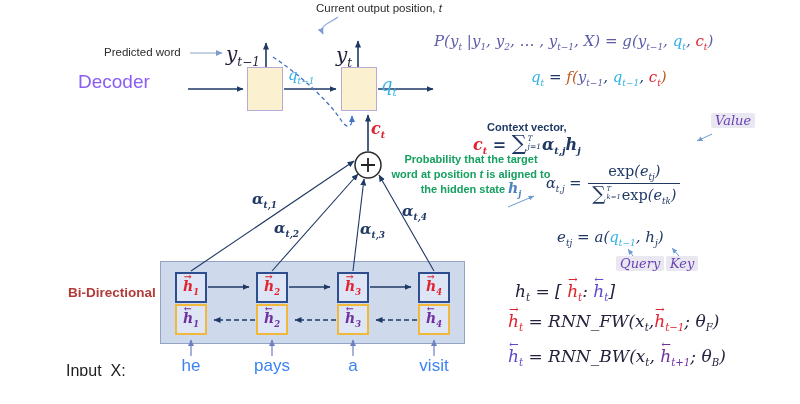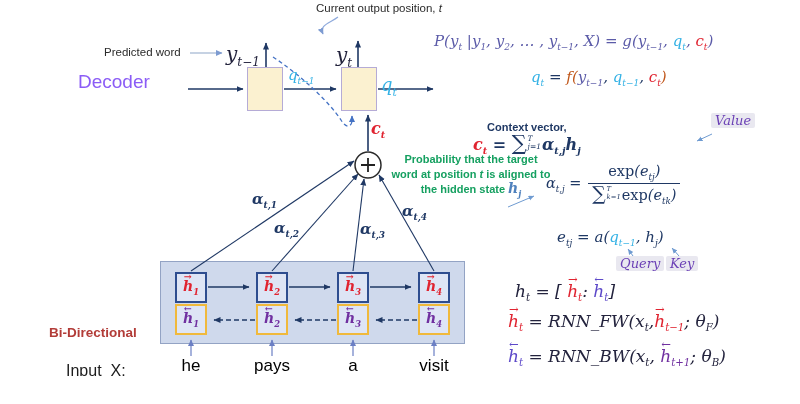--- a/index.html
+++ b/index.html
@@ -26,21 +26,21 @@
   .c-vio{color:#7030a0}.c-bvio{color:#5d49c9}.c-blue{color:#4f81bd}
   
   .annot{font-size:11.5px;color:#2b2b2b;}
   .decoder-label{font-size:19px;font-weight:500;color:#8b5cf6;}
   .dec-box{width:36px;height:44px;background:#fbf1d0;border:1.5px solid #b5abd6;box-sizing:border-box;}
   .enc-wrap{width:305px;height:83px;background:#cfd9ec;border:1px solid #93a3c4;box-sizing:border-box;}
   .enc-box{width:32px;height:31px;box-sizing:border-box;display:flex;align-items:center;justify-content:center;
            background:#dee5f5;font-size:14px;font-weight:600;}
   .enc-fwd{border:2px solid #2e4d8f;}
   .enc-bwd{border:2px solid #f0b93c;}
-  .word{font-size:17px;color:#000000;transform:translateX(-50%);}
+  .word{font-size:17px;color:#3b82f6;transform:translateX(-50%);}
   .input-label{font-size:16px;color:#1c1c1c;white-space:pre;}
   .bienc{width:114px;text-align:center;font-size:13.5px;font-weight:bold;color:#b23c38;line-height:17px;}
   .note{width:172px;text-align:center;font-size:11px;font-weight:bold;color:#15a060;line-height:14.5px;}
   .note .it{font-style:italic;}
   .chip{font-family:"DejaVu Serif",serif;font-style:italic;font-size:13px;color:#6a3fb5;
         background:#e9e8f0;padding:0 4px;border-radius:2px;}
   .ctx-label{font-size:11px;font-weight:bold;color:#1f3864;font-family:"Liberation Sans",sans-serif;}
   svg{position:absolute;left:0;top:0;pointer-events:none;}
 </style>
 </head>
@@ -150,21 +150,21 @@
   <div class="abs enc-box enc-bwd fm" style="left:256px;top:304px;">
       <span class="tk c-vio vec"><span class="varrow">←</span><span>h</span><sub>2</sub></span>
     </div>
   <div class="abs enc-box enc-bwd fm" style="left:337px;top:304px;">
       <span class="tk c-vio vec"><span class="varrow">←</span><span>h</span><sub>3</sub></span>
     </div>
   <div class="abs enc-box enc-bwd fm" style="left:418px;top:304px;">
       <span class="tk c-vio vec"><span class="varrow">←</span><span>h</span><sub>4</sub></span>
     </div>
 
-  <div class="abs bienc" style="left:36px;top:284px;margin-top:40px;">
+  <div class="abs bienc" style="left:55px;top:284px;">
     <div>Bi-Directional</div>
   </div>
   <div class="abs input-label" style="left:66px;top:362px;">Input  X:</div>
   <div class="abs word" style="left:191px;top:356px;">he</div>
   <div class="abs word" style="left:272px;top:356px;">pays</div>
   <div class="abs word" style="left:353px;top:356px;">a</div>
   <div class="abs word" style="left:434px;top:356px;">visit</div>
 
   <div class="abs fm" style="left:434px;top:32px;font-size:15px;"><span class="tk c-pur"><span>P(</span></span><span class="tk c-pur"><span>y</span><sub>t</sub></span><span class="tk c-pur"><span> |</span></span><span class="tk c-pur"><span>y</span><sub>1</sub></span><span class="tk c-pur"><span>, </span></span><span class="tk c-pur"><span>y</span><sub>2</sub></span><span class="tk c-pur"><span>, … , </span></span><span class="tk c-pur"><span>y</span><sub>t−1</sub></span><span class="tk c-pur"><span>, X) = </span></span><span class="tk c-pur"><span>g</span></span><span class="tk c-pur"><span>(</span></span><span class="tk c-pur"><span>y</span><sub>t−1</sub></span><span class="tk c-pur"><span>, </span></span><span class="tk c-cyan"><span>q</span><sub>t</sub></span><span class="tk c-pur"><span>, </span></span><span class="tk c-red"><span>c</span><sub>t</sub></span><span class="tk c-pur"><span>)</span></span></div>
   <div class="abs fm" style="left:531px;top:68px;font-size:15px;"><span class="tk c-cyan"><span>q</span><sub>t</sub></span><span class="tk c-navy"><span> = </span></span><span class="tk c-org"><span>f</span></span><span class="tk c-org"><span>(</span></span><span class="tk c-pur"><span>y</span><sub>t−1</sub></span><span class="tk c-navy"><span>, </span></span><span class="tk c-cyan"><span>q</span><sub>t−1</sub></span><span class="tk c-navy"><span>, </span></span><span class="tk c-red"><span>c</span><sub>t</sub></span><span class="tk c-org"><span>)</span></span></div>

